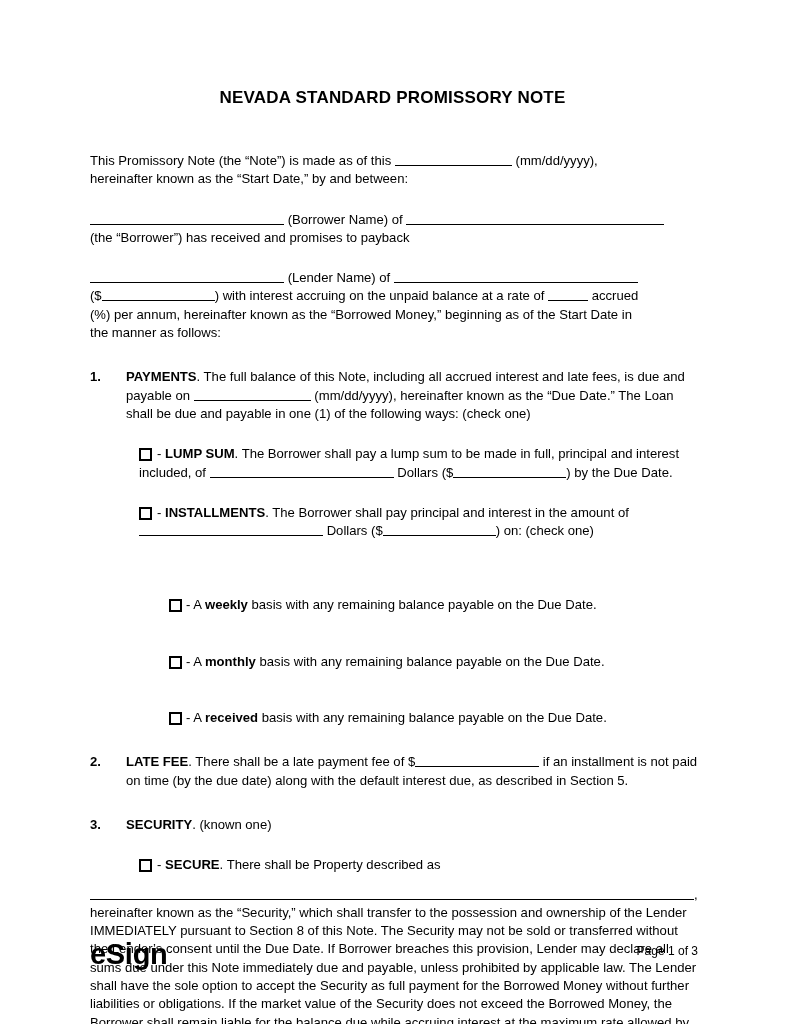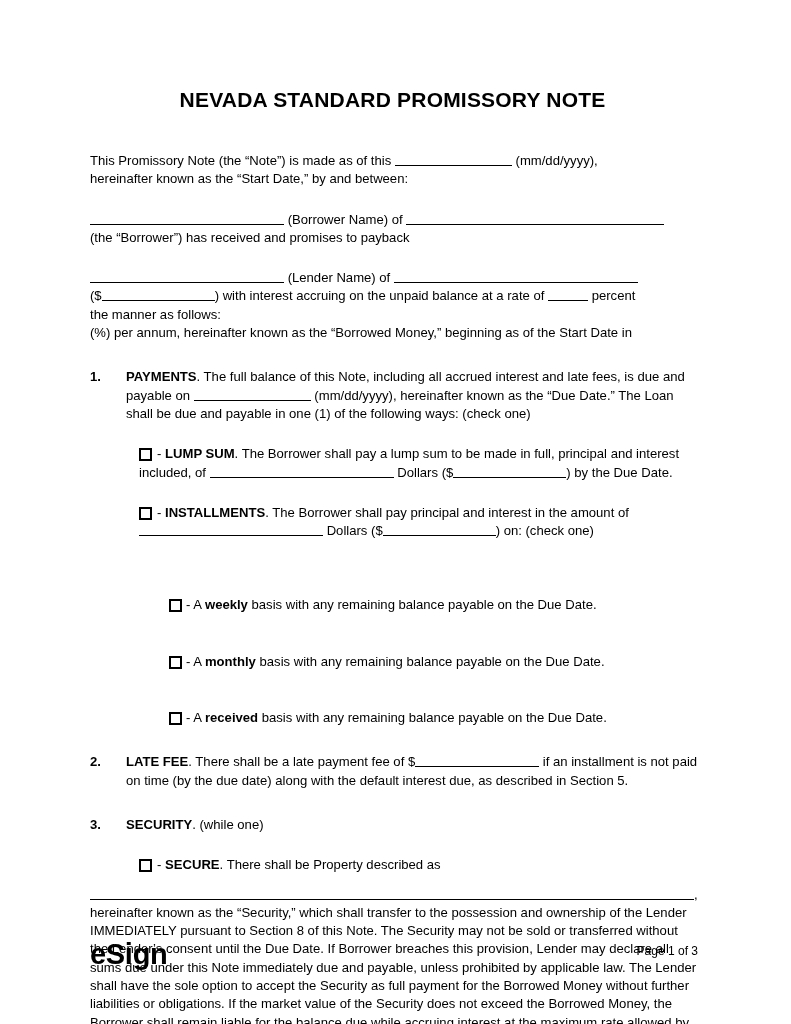--- a/index.html
+++ b/index.html
@@ -18,21 +18,21 @@
     background: #ffffff;
     box-sizing: border-box;
     overflow: hidden;
   }
   .doc-title {
     position: absolute;
     left: 0;
     top: 88px;
     width: 785px;
     text-align: center;
-    font-size: 21px;
+    font-size: 17px;
     font-weight: bold;
     letter-spacing: 0.2px;
   }
   .body-area {
     position: absolute;
     left: 90px;
     top: 152px;
     width: 608px;
     font-size: 13.1px;
     line-height: 18.3px;
@@ -120,23 +120,23 @@
     <p>hereinafter known as the “Start Date,” by and between:</p>
 
     <div class="gap-md"></div>
 
     <p><span class="blank" style="width:194px"></span> <span>(Borrower Name) of</span> <span class="blank" style="width:258px"></span></p>
     <p>(the “Borrower”) has received and promises to payback</p>
 
     <div class="gap-md"></div>
 
     <p><span class="blank" style="width:194px"></span> <span>(Lender Name) of</span> <span class="blank" style="width:244px"></span></p>
-    <p><span>($</span><span class="blank" style="width:113px"></span><span>) with interest accruing on the unpaid balance at a rate of</span> <span class="blank" style="width:40px"></span> <span>percent</span></p>
+    <p><span>($</span><span class="blank" style="width:113px"></span><span>) with interest accruing on the unpaid balance at a rate of</span> <span class="blank" style="width:40px"></span> <span>accrued</span></p>
+    <p>(%) per annum, hereinafter known as the “Borrowed Money,” beginning as of the Start Date in</p>
     <p>the manner as follows:</p>
-    <p>(%) per annum, hereinafter known as the “Borrowed Money,” beginning as of the Start Date in</p>
 
     <div class="gap-lg"></div>
 
     <div class="section">
       <span class="sec-num">1.</span>
       <p><span class="b">PAYMENTS</span><span>. The full balance of this Note, including all accrued interest and late fees, is due and payable on</span> <span class="blank" style="width:117px"></span> <span>(mm/dd/yyyy), hereinafter known as the “Due Date.” The Loan shall be due and payable in one (1) of the following ways: (check one)</span></p>
     </div>
 
     <div class="gap-md"></div>
 
@@ -171,21 +171,21 @@
 
     <div class="section">
       <span class="sec-num">2.</span>
       <p><span class="b">LATE FEE</span><span>. There shall be a late payment fee of $</span><span class="blank" style="width:124px"></span> <span>if an installment is not paid on time (by the due date) along with the default interest due, as described in Section 5.</span></p>
     </div>
 
     <div class="gap-lg"></div>
 
     <div class="section">
       <span class="sec-num">3.</span>
-      <p><span class="b">SECURITY</span><span>. (while one)</span></p>
+      <p><span class="b">SECURITY</span><span>. (known one)</span></p>
     </div>
 
     <div class="gap-md"></div>
 
     <div class="opt">
       <span class="cbox"></span>
       <span class="opt-text"><span>-</span> <span class="b">SECURE</span><span>. There shall be Property described as</span></span>
     </div>
 
     <div style="height:11px"></div>

